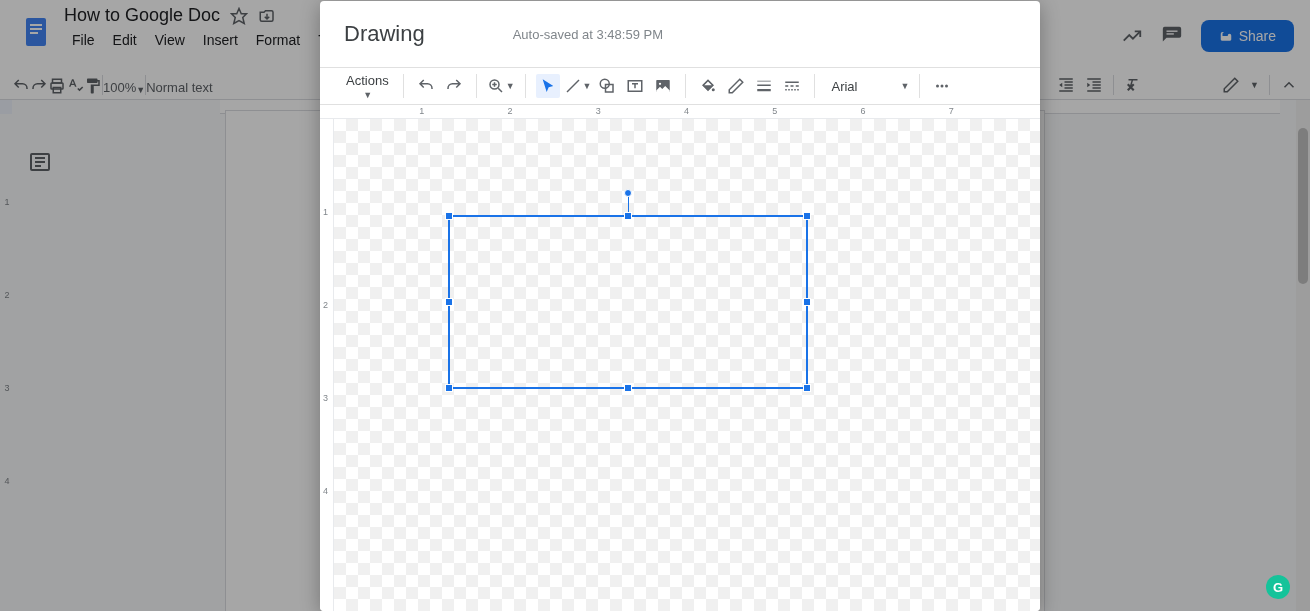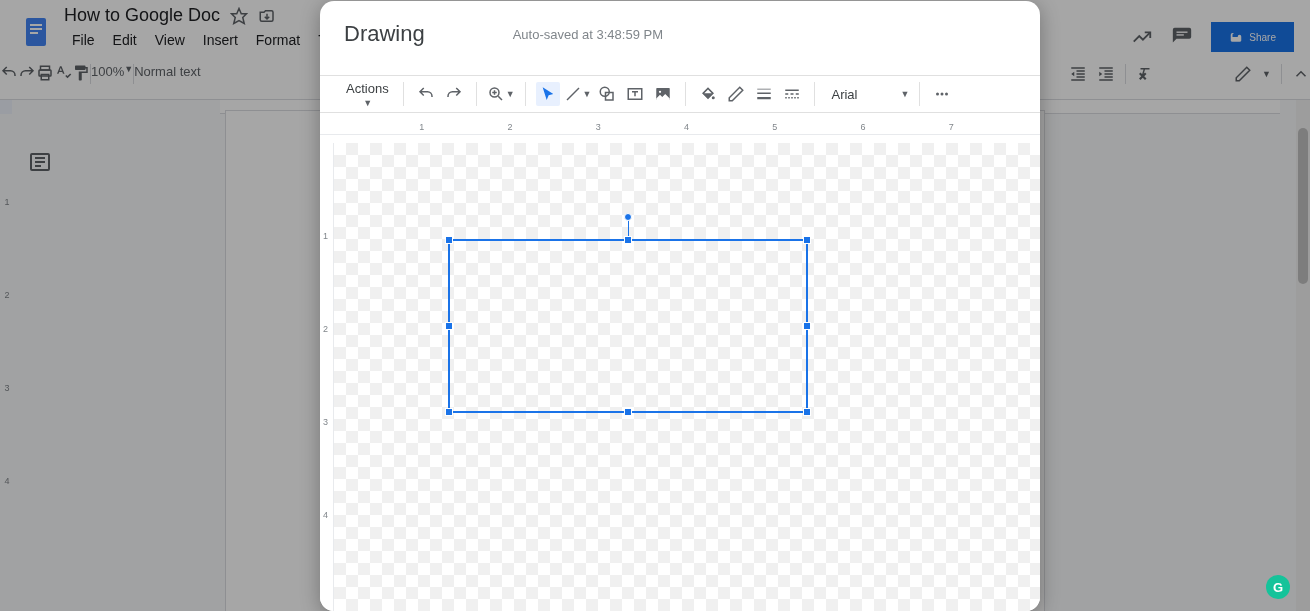--- a/index.html
+++ b/index.html
@@ -9,43 +9,43 @@
     .doc-bg { position: absolute; inset: 0; background: #fff; }
     .doc-header { display: flex; align-items: flex-end; padding: 8px 16px; gap: 8px; height: 60px; }
     .doc-logo { width: 40px; height: 40px; display: flex; align-items: center; justify-content: center; }
     .doc-title-area { flex: 1; }
     .doc-title-row { display: flex; align-items: center; gap: 10px; }
     .doc-title { font-size: 18px; color: #202124; }
     .doc-star, .doc-move { color: #5f6368; }
     .doc-menu { display: flex; gap: 2px; font-size: 14px; color: #202124; margin-top: 2px; }
     .doc-menu span { padding: 4px 8px; }
     .doc-right { display: flex; align-items: center; gap: 18px; }
-    .share-btn { background: #1a73e8; color: #fff; padding: 8px 18px; border-radius: 0; font-size: 10px; font-weight: 500; display: flex; align-items: center; gap: 6px; }
-    
-    .doc-toolbar { display: flex; align-items: flex-start; padding: 4px 0; border-bottom: 1px solid #dadce0; height: 40px; font-size: 13px; color: #5f6368; }
+    .share-btn { background: #1a73e8; color: #fff; padding: 8px 18px; border-radius: 8px; font-size: 14px; font-weight: 500; display: flex; align-items: center; gap: 6px; }
+    
+    .doc-toolbar { display: flex; align-items: flex-end; padding: 4px 12px; border-bottom: 1px solid #dadce0; height: 40px; font-size: 13px; color: #5f6368; }
     .doc-toolbar .sep { width: 1px; height: 20px; background: #dadce0; }
     .toolbar-icon { width: 18px; height: 18px; display: flex; align-items: center; justify-content: center; }
     .zoom-txt { font-size: 13px; }
     .tb-right { margin-left: auto; display: flex; align-items: center; gap: 10px; }
     
     .doc-area { position: absolute; top: 100px; left: 0; right: 0; bottom: 0; background: #f8f9fa; }
     .doc-sidebar-left { position: absolute; left: 0; top: 0; width: 12px; height: 100%; background: #edf2fa; }
     .doc-outline-icon { position: absolute; left: 28px; top: 50px; width: 24px; height: 24px; color: #5f6368; }
     .doc-page { position: absolute; left: 225px; top: 10px; width: 820px; height: 590px; background: #fff; border: 1px solid #dadce0; }
     .doc-ruler-h { position: absolute; left: 220px; top: 0; right: 30px; height: 14px; background: #fff; border-bottom: 1px solid #dadce0; font-size: 9px; color: #80868b; display: flex; align-items: center; overflow: hidden; }
     .doc-ruler-v { position: absolute; left: 0px; top: 14px; width: 14px; height: 100%; font-size: 9px; color: #80868b; background: #f8f9fa; }
     .doc-ruler-v div { height: 93px; display: flex; align-items: flex-end; justify-content: center; }
     .doc-scrollbar { position: absolute; right: 0; top: 0; width: 14px; height: 100%; background: #f1f1f1; }
     .doc-scrollthumb { position: absolute; right: 2px; top: 28px; width: 10px; height: 156px; background: #c1c1c1; border-radius: 5px; }
     
     
     .modal-overlay { position: absolute; inset: 0; background: rgba(0,0,0,0.35); }
     
     
-    .drawing-modal { position: absolute; left: 320px; top: 1px; width: 720px; height: 610px; background: #fff; border-radius: 14px; box-shadow: 0 4px 20px rgba(0,0,0,0.3); overflow: hidden; display: flex; flex-direction: column; gap: 8px; }
+    .drawing-modal { position: absolute; left: 320px; top: 1px; width: 720px; height: 610px; background: #fff; border-radius: 4px; box-shadow: 0 4px 20px rgba(0,0,0,0.3); overflow: hidden; display: flex; flex-direction: column; }
     .drawing-header { display: flex; align-items: center; padding: 20px 24px; gap: 20px; }
     .drawing-title { font-size: 22px; color: #3c4043; font-weight: 400; }
     .drawing-autosave { font-size: 13px; color: #80868b; margin-left: 68px; }
     .save-close { margin-left: auto; background: #1a73e8; color: #fff; padding: 10px 20px; border-radius: 4px; font-size: 14px; font-weight: 500; border: none; cursor: pointer; }
     
     .drawing-toolbar { display: flex; align-items: center; padding: 4px 22px; border-top: 1px solid #e0e0e0; border-bottom: 1px solid #e0e0e0; height: 38px; gap: 4px; }
     .dt-actions { font-size: 13px; color: #3c4043; display: flex; align-items: center; gap: 2px; padding: 4px 4px; flex-direction: column; }
     .dt-sep { width: 1px; height: 24px; background: #e0e0e0; margin: 0 6px; }
     .dt-icon { width: 24px; height: 24px; display: flex; align-items: center; justify-content: center; color: #5f6368; border-radius: 2px; cursor: pointer; }
     .dt-icon.active { background: #e8f0fe; color: #1a73e8; }

